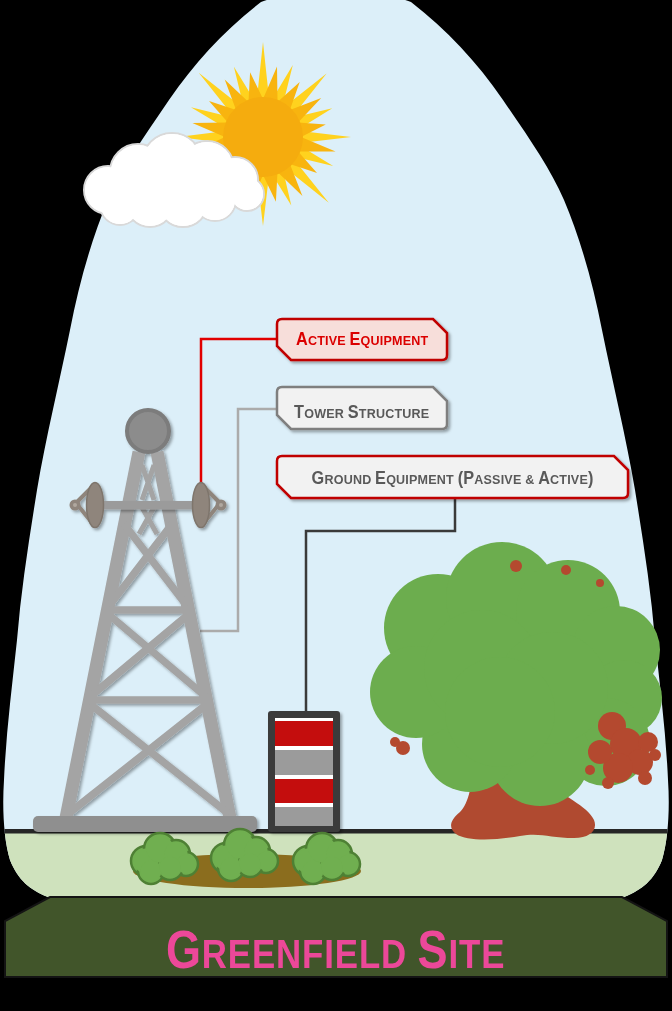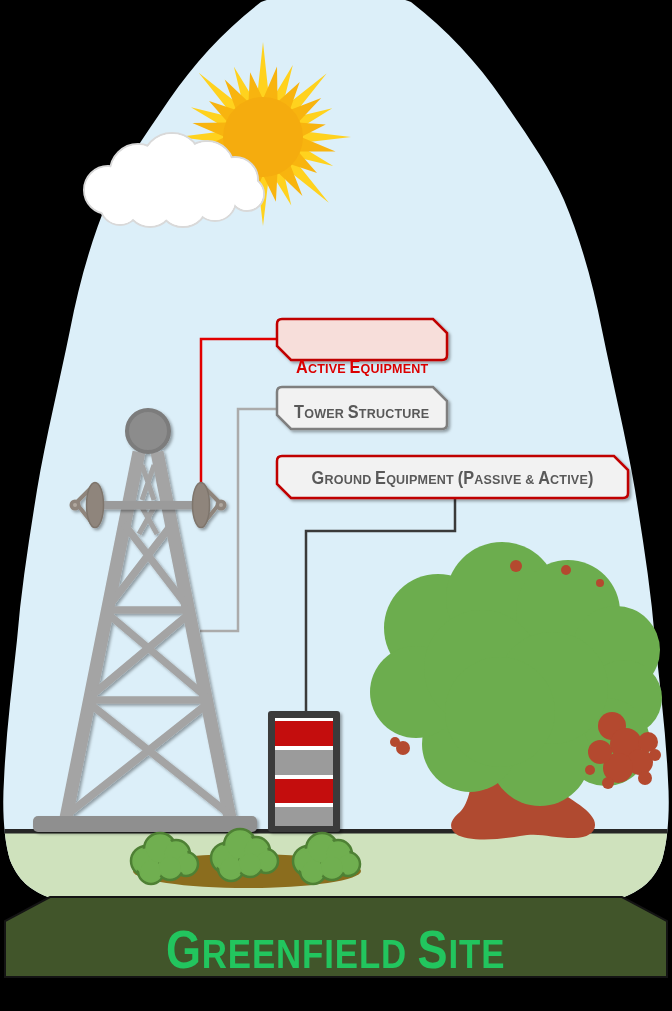--- a/index.html
+++ b/index.html
@@ -6,28 +6,28 @@
   .stage{position:relative;width:672px;height:1011px;background:#000;overflow:hidden;
          font-family:"Liberation Sans",sans-serif;}
   .stage svg{position:absolute;left:0;top:0;}
 
   
   .callout{position:absolute;display:flex;align-items:center;justify-content:center;
            font-weight:bold;pointer-events:none;}
   .callout .sc{white-space:nowrap;transform:scaleX(0.93);transform-origin:center;letter-spacing:.2px;}
   .callout .bc{font-size:17.5px;}
   .callout .lc{font-size:13.5px;}
-  #co-active{left:277px;top:319px;width:170px;height:41px;color:#DB0000;margin-top:28px;}
+  #co-active{left:277px;top:319px;width:170px;height:41px;color:#DB0000;}
   #co-tower{left:277px;top:387px;width:170px;height:50px;color:#595959;}
   #co-ground{left:277px;top:456px;width:351px;height:44px;color:#595959;}
 
   
   #banner-text{position:absolute;left:5px;top:897px;width:662px;height:104px;
                display:flex;align-items:center;justify-content:center;
-               color:#22c55e;font-weight:bold;pointer-events:none;}
+               color:#ec4899;font-weight:bold;pointer-events:none;}
   #banner-text .sc{white-space:nowrap;transform:scaleX(0.85);transform-origin:center;letter-spacing:1px;}
   #banner-text .bc{font-size:53px;}
   #banner-text .lc{font-size:41px;}
 
   
   .cloud-outline circle{fill:#FFFFFF;stroke:#D9D9D9;stroke-width:2;}
   .cloud-fill circle{fill:#FFFFFF;}
   .bush-outline circle{fill:#70AF50;stroke:#4E8034;stroke-width:2.5;}
   .bush-fill circle{fill:#70AF50;}
   .canopy circle{fill:#6CAD4E;}

